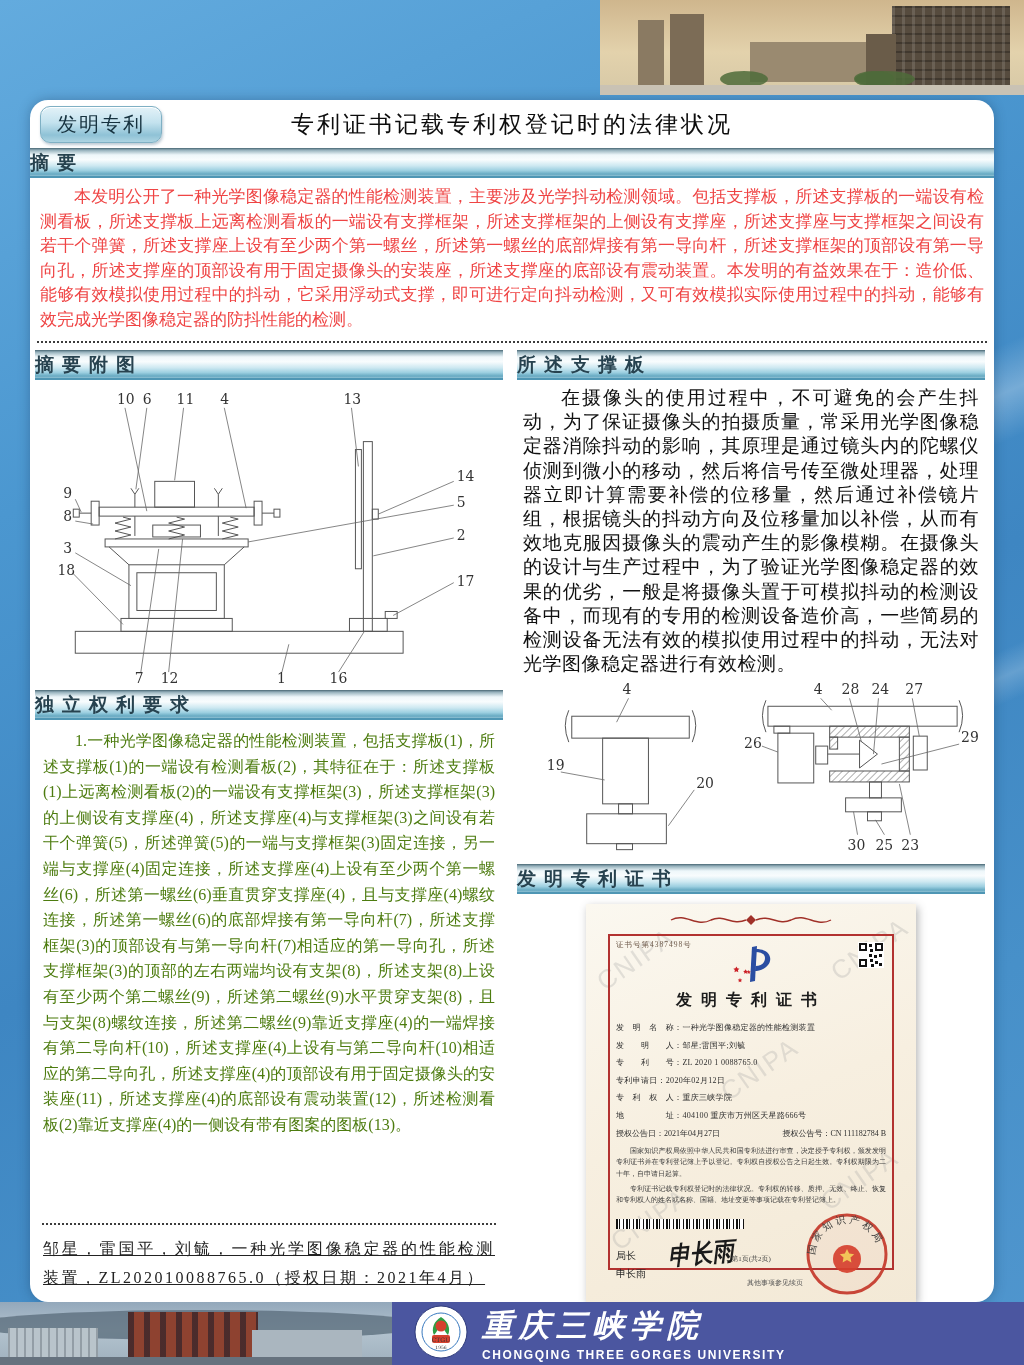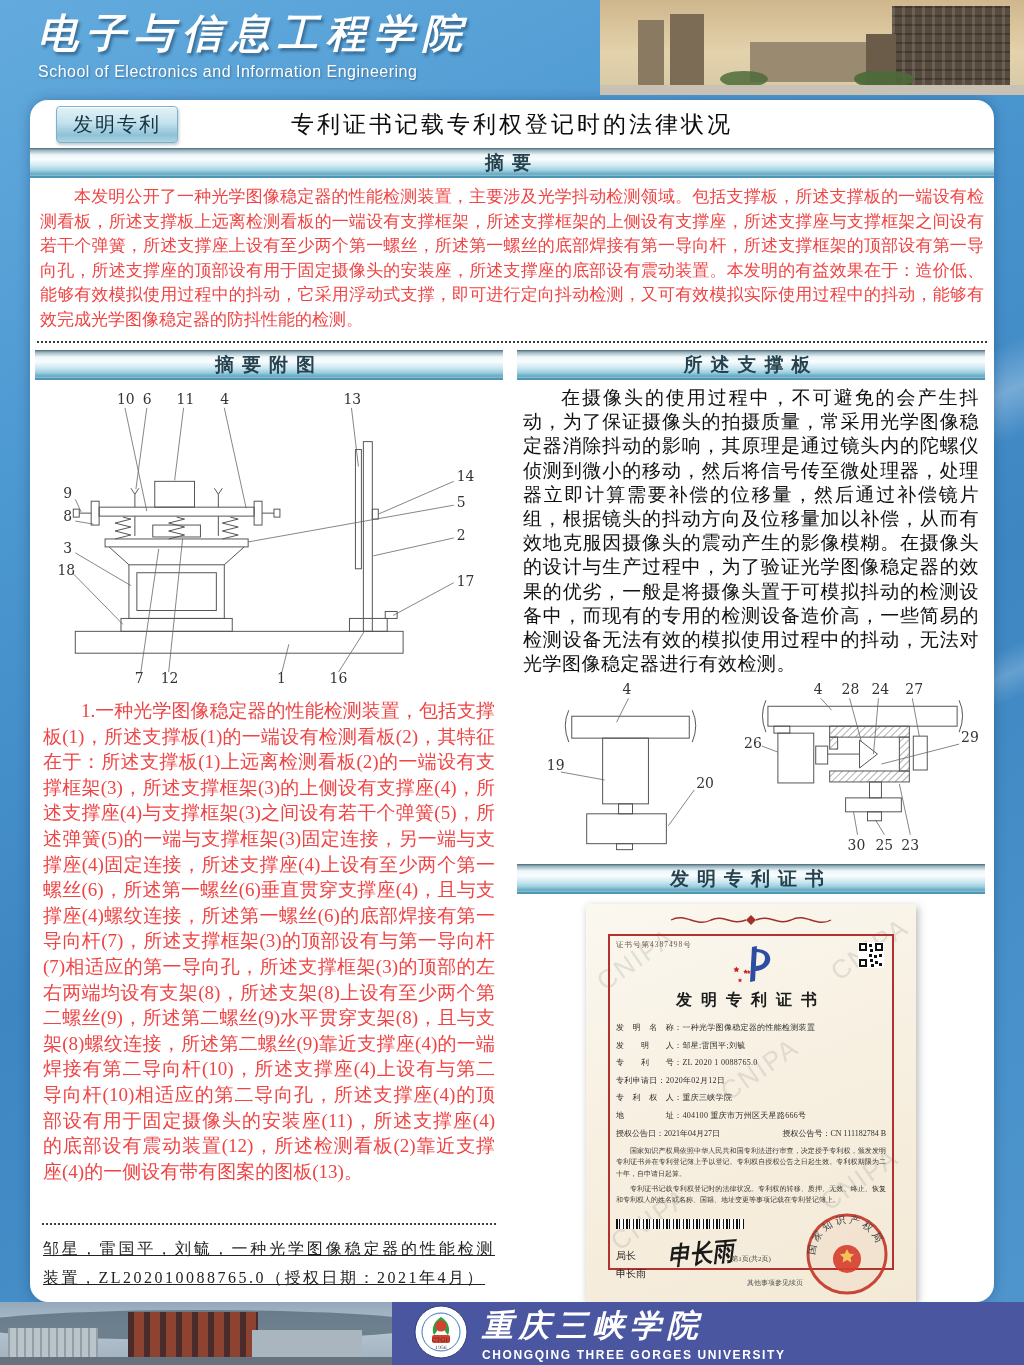--- a/index.html
+++ b/index.html
@@ -32,44 +32,44 @@
                      repeating-linear-gradient(180deg,rgba(0,0,0,.25) 0 2px,transparent 2px 9px);}
   .campus .b5{right:128px;top:34px;width:30px;height:52px;background:#6a5c49;}
   .campus .green{position:absolute;bottom:8px;height:16px;border-radius:50%;background:#4e6b3a;opacity:.85;}
   .campus .g1{left:120px;width:48px;} .campus .g2{left:255px;width:60px;} .campus .g3{right:130px;width:40px;}
   .campus .road{position:absolute;bottom:0;left:0;right:0;height:10px;background:#c9c2b4;}
 
   
   .panel{position:absolute;left:30px;top:100px;width:964px;height:1202px;background:#fff;
     border-radius:18px;z-index:1;box-shadow:0 0 12px rgba(20,50,80,.35);}
   .title-row{position:relative;height:48px;}
-  .badge{position:absolute;left:10px;top:6px;padding:4px 16px;border-radius:4px;
+  .badge{position:absolute;left:10px;top:6px;padding:4px 16px;border-radius:10px;
     font-size:20px;color:#16323f;letter-spacing:2px;
     background:linear-gradient(180deg,#e3f2f8 0%,#c3e2ee 45%,#8fc2d6 80%,#add4e2 100%);
-    border:1px solid #7fb0c4;box-shadow:inset 0 1px 0 #fff,1px 2px 3px rgba(60,100,130,.35);margin-left:16px;}
+    border:1px solid #7fb0c4;box-shadow:inset 0 1px 0 #fff,1px 2px 3px rgba(60,100,130,.35);}
   .main-title{text-align:center;line-height:50px;font-size:23px;letter-spacing:3px;color:#0c0c0c;}
 
-  .sec-bar{height:27px;line-height:28px;text-align:center;font-size:19px;font-weight:bold;
+  .sec-bar{height:27px;line-height:28px;text-align:left;font-size:19px;font-weight:bold;
     letter-spacing:8px;color:#27424f;
     background:linear-gradient(180deg,#708d9a 0%,#9fb9c3 6%,#eef7fa 22%,#f8fcfd 40%,#cde8f1 62%,#9ccfe0 80%,#66a9c2 93%,#8fc0d2 100%);
     border-top:1px solid #5a7884;border-bottom:2px solid #4f96b4;}
 
   .abstract-wrap{padding:5px 10px 2px 10px;}
   .body-text{font-size:17px;line-height:24.5px;text-align:justify;text-indent:2em;color:#ef4444;margin:2px 0;}
   .dots{height:4px;margin:3px 6px;
     background-image:radial-gradient(circle,#3c3c3c 0.9px,transparent 1px);
     background-size:4px 4px;background-repeat:repeat-x;background-position:0 1px;}
 
   .columns{display:flex;gap:14px;padding:4px 5px 0 5px;align-items:stretch;}
   .col{width:468px;display:flex;flex-direction:column;}
 
   .fig-wrap{padding:2px 0;}
   svg text{font-family:"DejaVu Serif","Liberation Serif",serif;fill:#333;}
   .claims-wrap{padding:4px 8px 0 8px;}
-  .claims-text{font-size:19px;line-height:25.6px;text-align:justify;text-indent:2em;color:#ef4444;margin:4px 0;}
+  .claims-text{font-size:16px;line-height:25.6px;text-align:justify;text-indent:2em;color:#4d7c0f;margin:4px 0;}
   .cite-group{margin-top:auto;}
   .citation{font-size:16px;line-height:29px;letter-spacing:2.5px;color:#222;padding:6px 8px 10px 8px;text-align:justify;text-decoration:underline;}
 
   .bg-wrap{padding:4px 6px 0 6px;}
   .bg-text{font-size:19px;line-height:24.2px;text-align:justify;text-indent:2em;color:#101010;margin:2px 0;letter-spacing:.5px;}
 
   
   .cert-outer{display:flex;justify-content:center;padding-top:10px;}
   .cert{position:relative;width:330px;height:398px;
     background:linear-gradient(160deg,#fbf8f0 0%,#f7efe0 50%,#f3e9d6 100%);
@@ -125,24 +125,20 @@
   <div class="campus">
     <div class="bld b1"></div>
     <div class="bld b2"></div>
     <div class="bld b3"></div>
     <div class="bld b4"></div>
     <div class="bld b5"></div>
     <div class="green g1"></div>
     <div class="green g2"></div>
     <div class="green g3"></div>
     <div class="road"></div>
-  </div>
-  <div class="school-block">
-    <div class="school-cn">电子与信息工程学院</div>
-    <div class="school-en">School of Electronics and Information Engineering</div>
   </div>
 </div>
 
 <div class="panel">
 
   <div class="title-row">
     <span class="badge">发明专利</span>
     <div class="main-title">专利证书记载专利权登记时的法律状况</div>
   </div>
 
@@ -226,20 +222,21 @@
             <text x="28" y="172">3</text>
             <text x="22" y="194">18</text>
             <text x="100" y="303">7</text>
             <text x="126" y="303">12</text>
             <text x="243" y="303">1</text>
             <text x="296" y="303">16</text>
           </g>
         </svg>
       </div>
 
+      <div class="sec-bar">独立权利要求</div>
       <div class="claims-wrap">
         <p class="claims-text">1.一种光学图像稳定器的性能检测装置，包括支撑板(1)，所述支撑板(1)的一端设有检测看板(2)，其特征在于：所述支撑板(1)上远离检测看板(2)的一端设有支撑框架(3)，所述支撑框架(3)的上侧设有支撑座(4)，所述支撑座(4)与支撑框架(3)之间设有若干个弹簧(5)，所述弹簧(5)的一端与支撑框架(3)固定连接，另一端与支撑座(4)固定连接，所述支撑座(4)上设有至少两个第一螺丝(6)，所述第一螺丝(6)垂直贯穿支撑座(4)，且与支撑座(4)螺纹连接，所述第一螺丝(6)的底部焊接有第一导向杆(7)，所述支撑框架(3)的顶部设有与第一导向杆(7)相适应的第一导向孔，所述支撑框架(3)的顶部的左右两端均设有支架(8)，所述支架(8)上设有至少两个第二螺丝(9)，所述第二螺丝(9)水平贯穿支架(8)，且与支架(8)螺纹连接，所述第二螺丝(9)靠近支撑座(4)的一端焊接有第二导向杆(10)，所述支撑座(4)上设有与第二导向杆(10)相适应的第二导向孔，所述支撑座(4)的顶部设有用于固定摄像头的安装座(11)，所述支撑座(4)的底部设有震动装置(12)，所述检测看板(2)靠近支撑座(4)的一侧设有带有图案的图板(13)。</p>
       </div>
 
       <div class="cite-group">
         <div class="dots"></div>
         <div class="citation">邹星，雷国平，刘毓，一种光学图像稳定器的性能检测装置，ZL202010088765.0（授权日期：2021年4月）</div>
       </div>
     </div>
 

